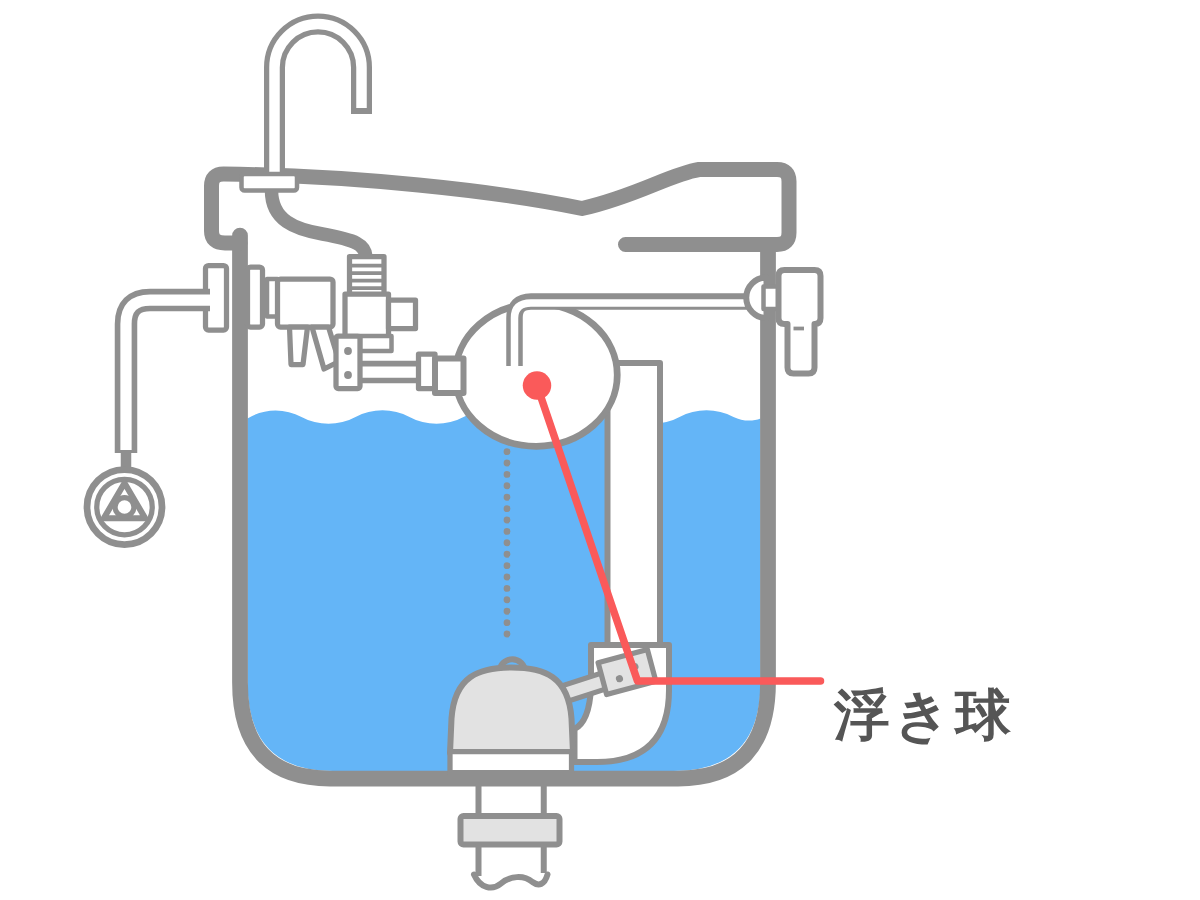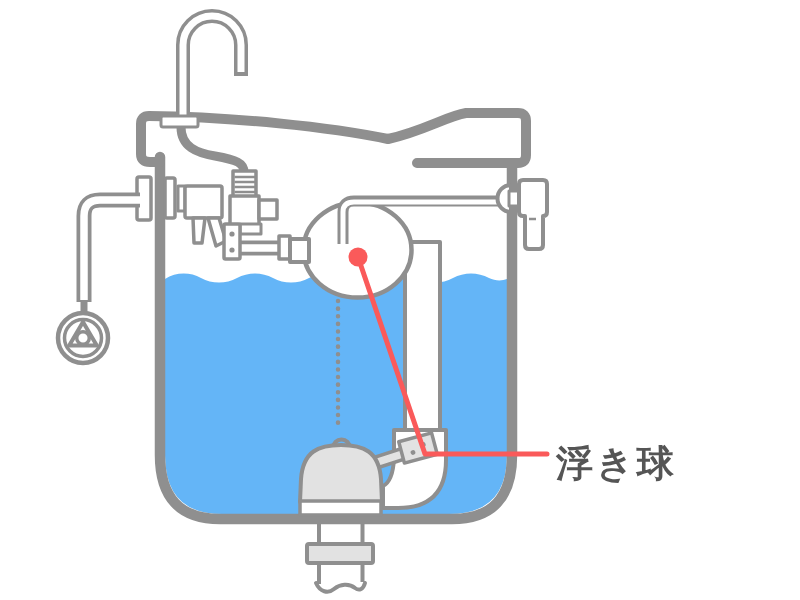--- a/index.html
+++ b/index.html
@@ -11,21 +11,21 @@
   }
   html,body{margin:0;padding:0;background:#fff;}
   .stage{
     position:relative;width:800px;height:600px;background:#fff;overflow:hidden;
     font-family:"Liberation Sans","DejaVu Sans",sans-serif;
   }
   svg{position:absolute;left:0;top:0;}
   svg *{stroke-linejoin:round;}
   .rc{stroke-linecap:round;}
   .label{
-    position:absolute;left:556px;top:439px;
+    position:absolute;left:556px;top:452px;
     font-size:37px;font-weight:700;letter-spacing:3px;color:var(--txt);
     white-space:nowrap;
   }
 </style>
 </head>
 <body>
 
 <div class="stage">
   <svg width="800" height="600" viewBox="0 0 800 600">
 

